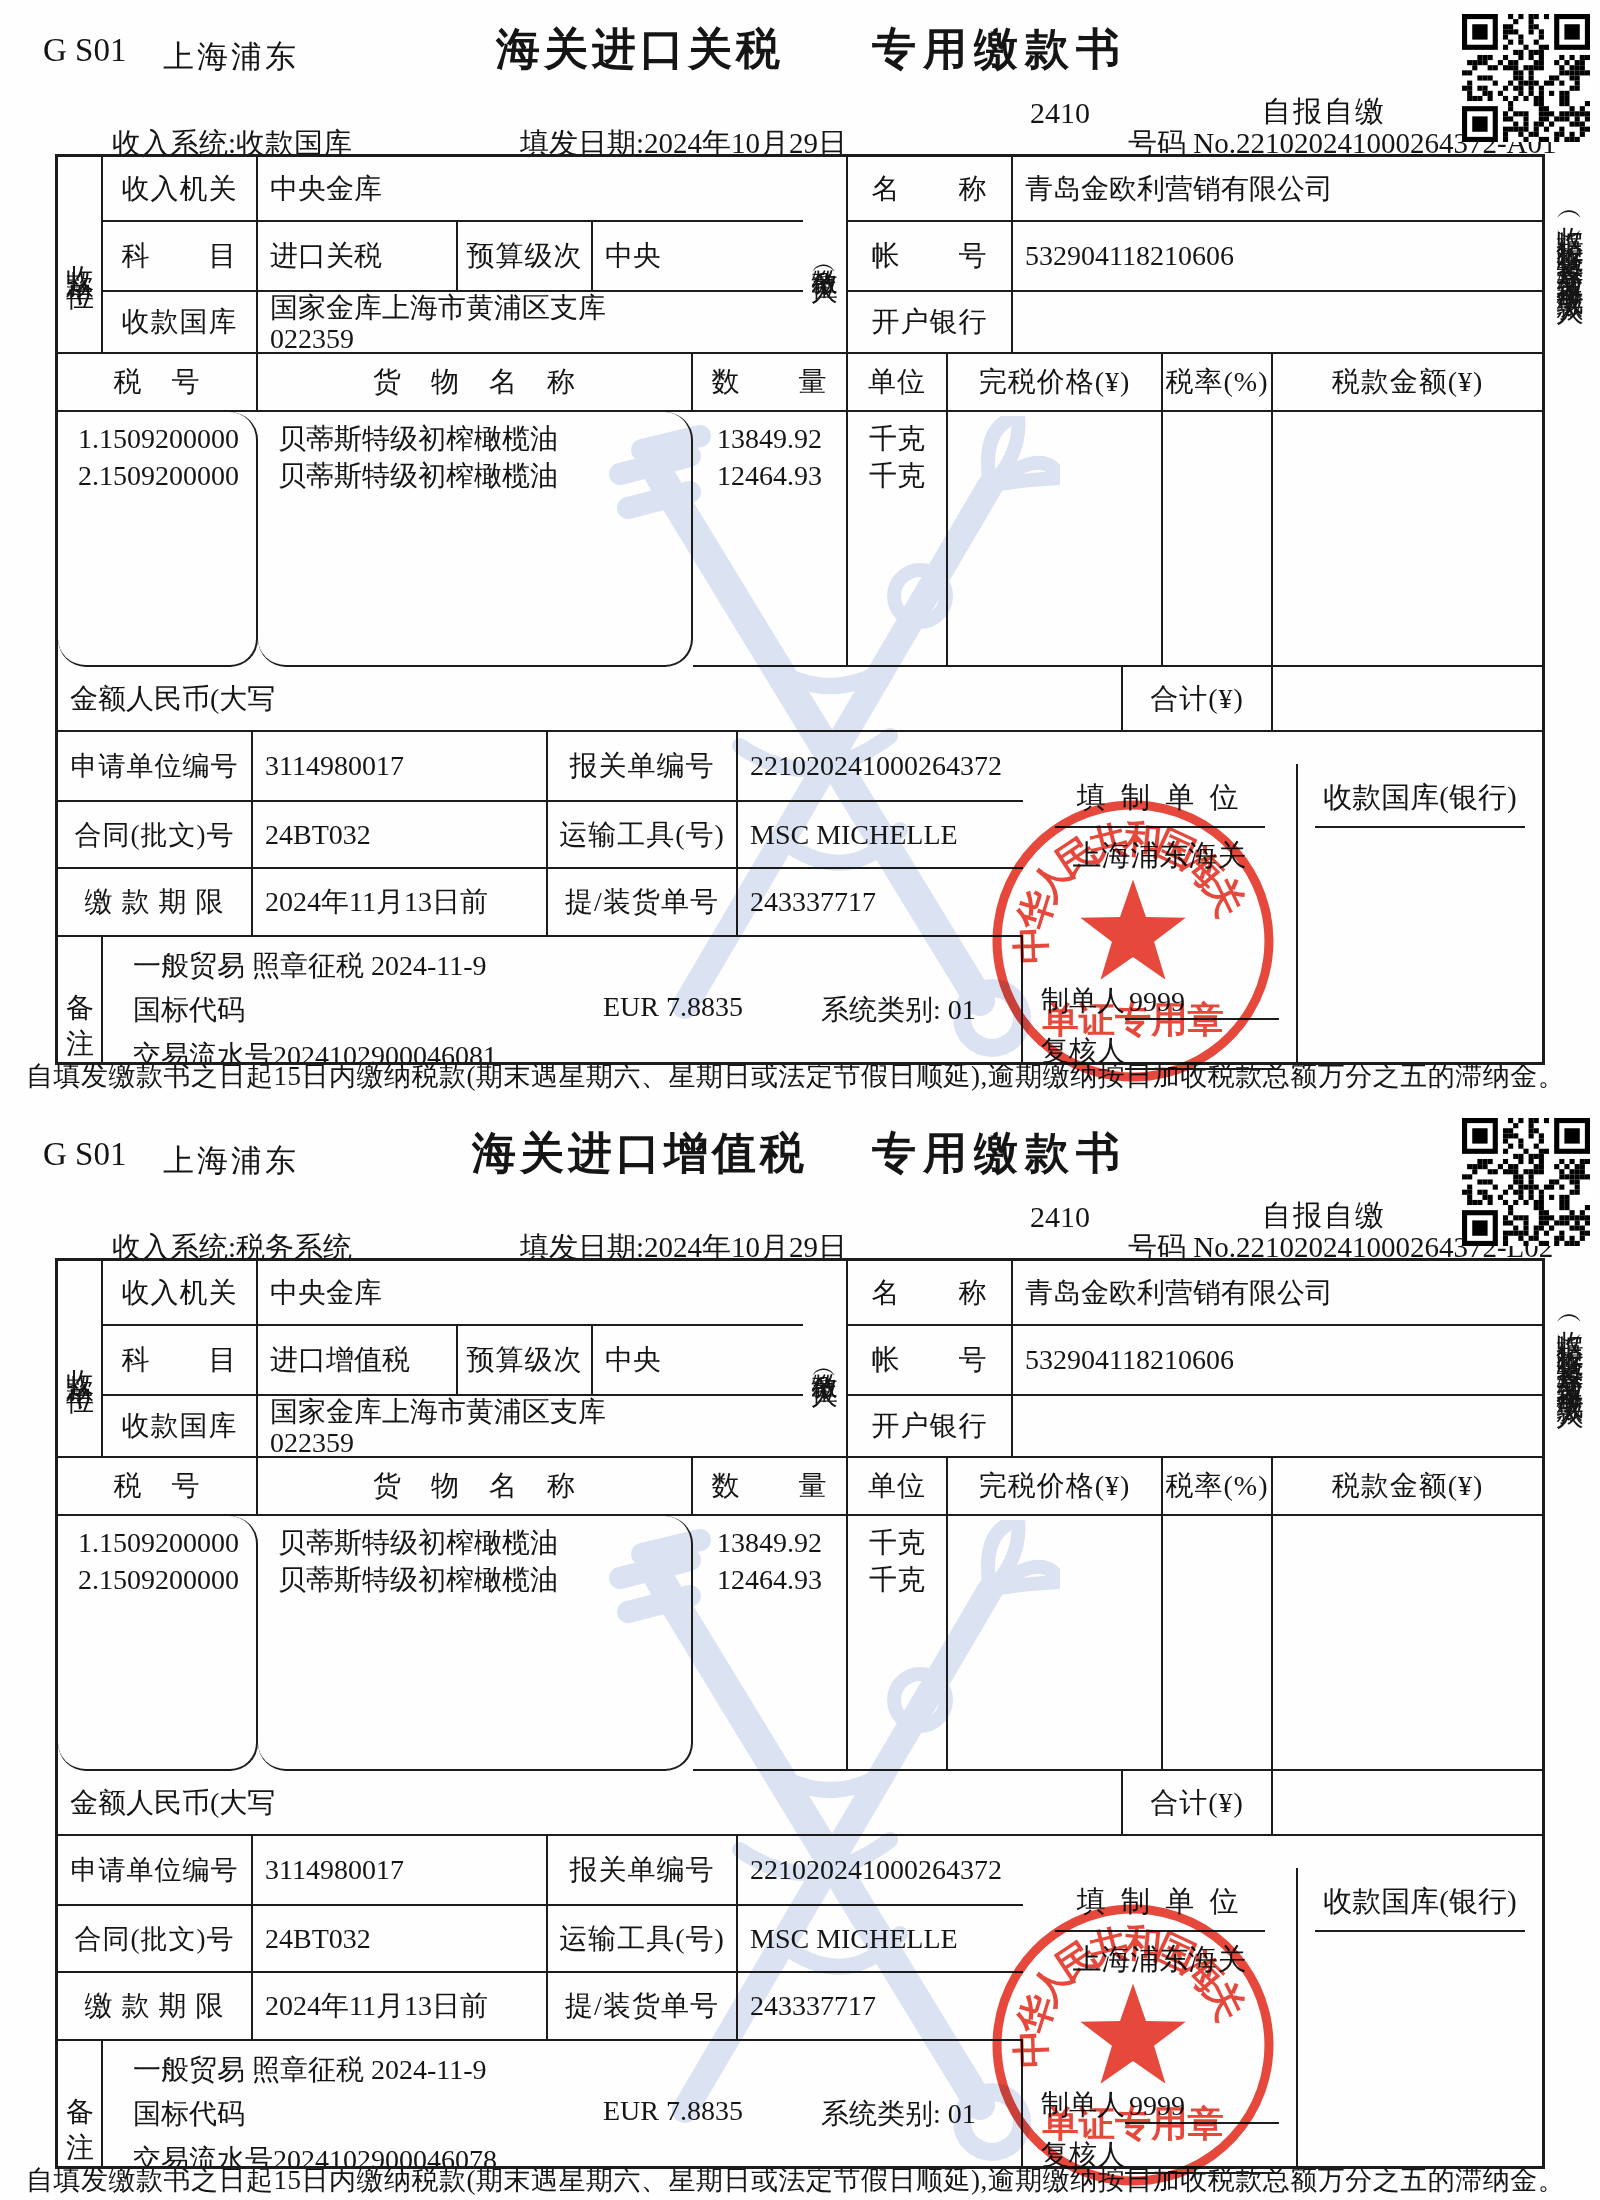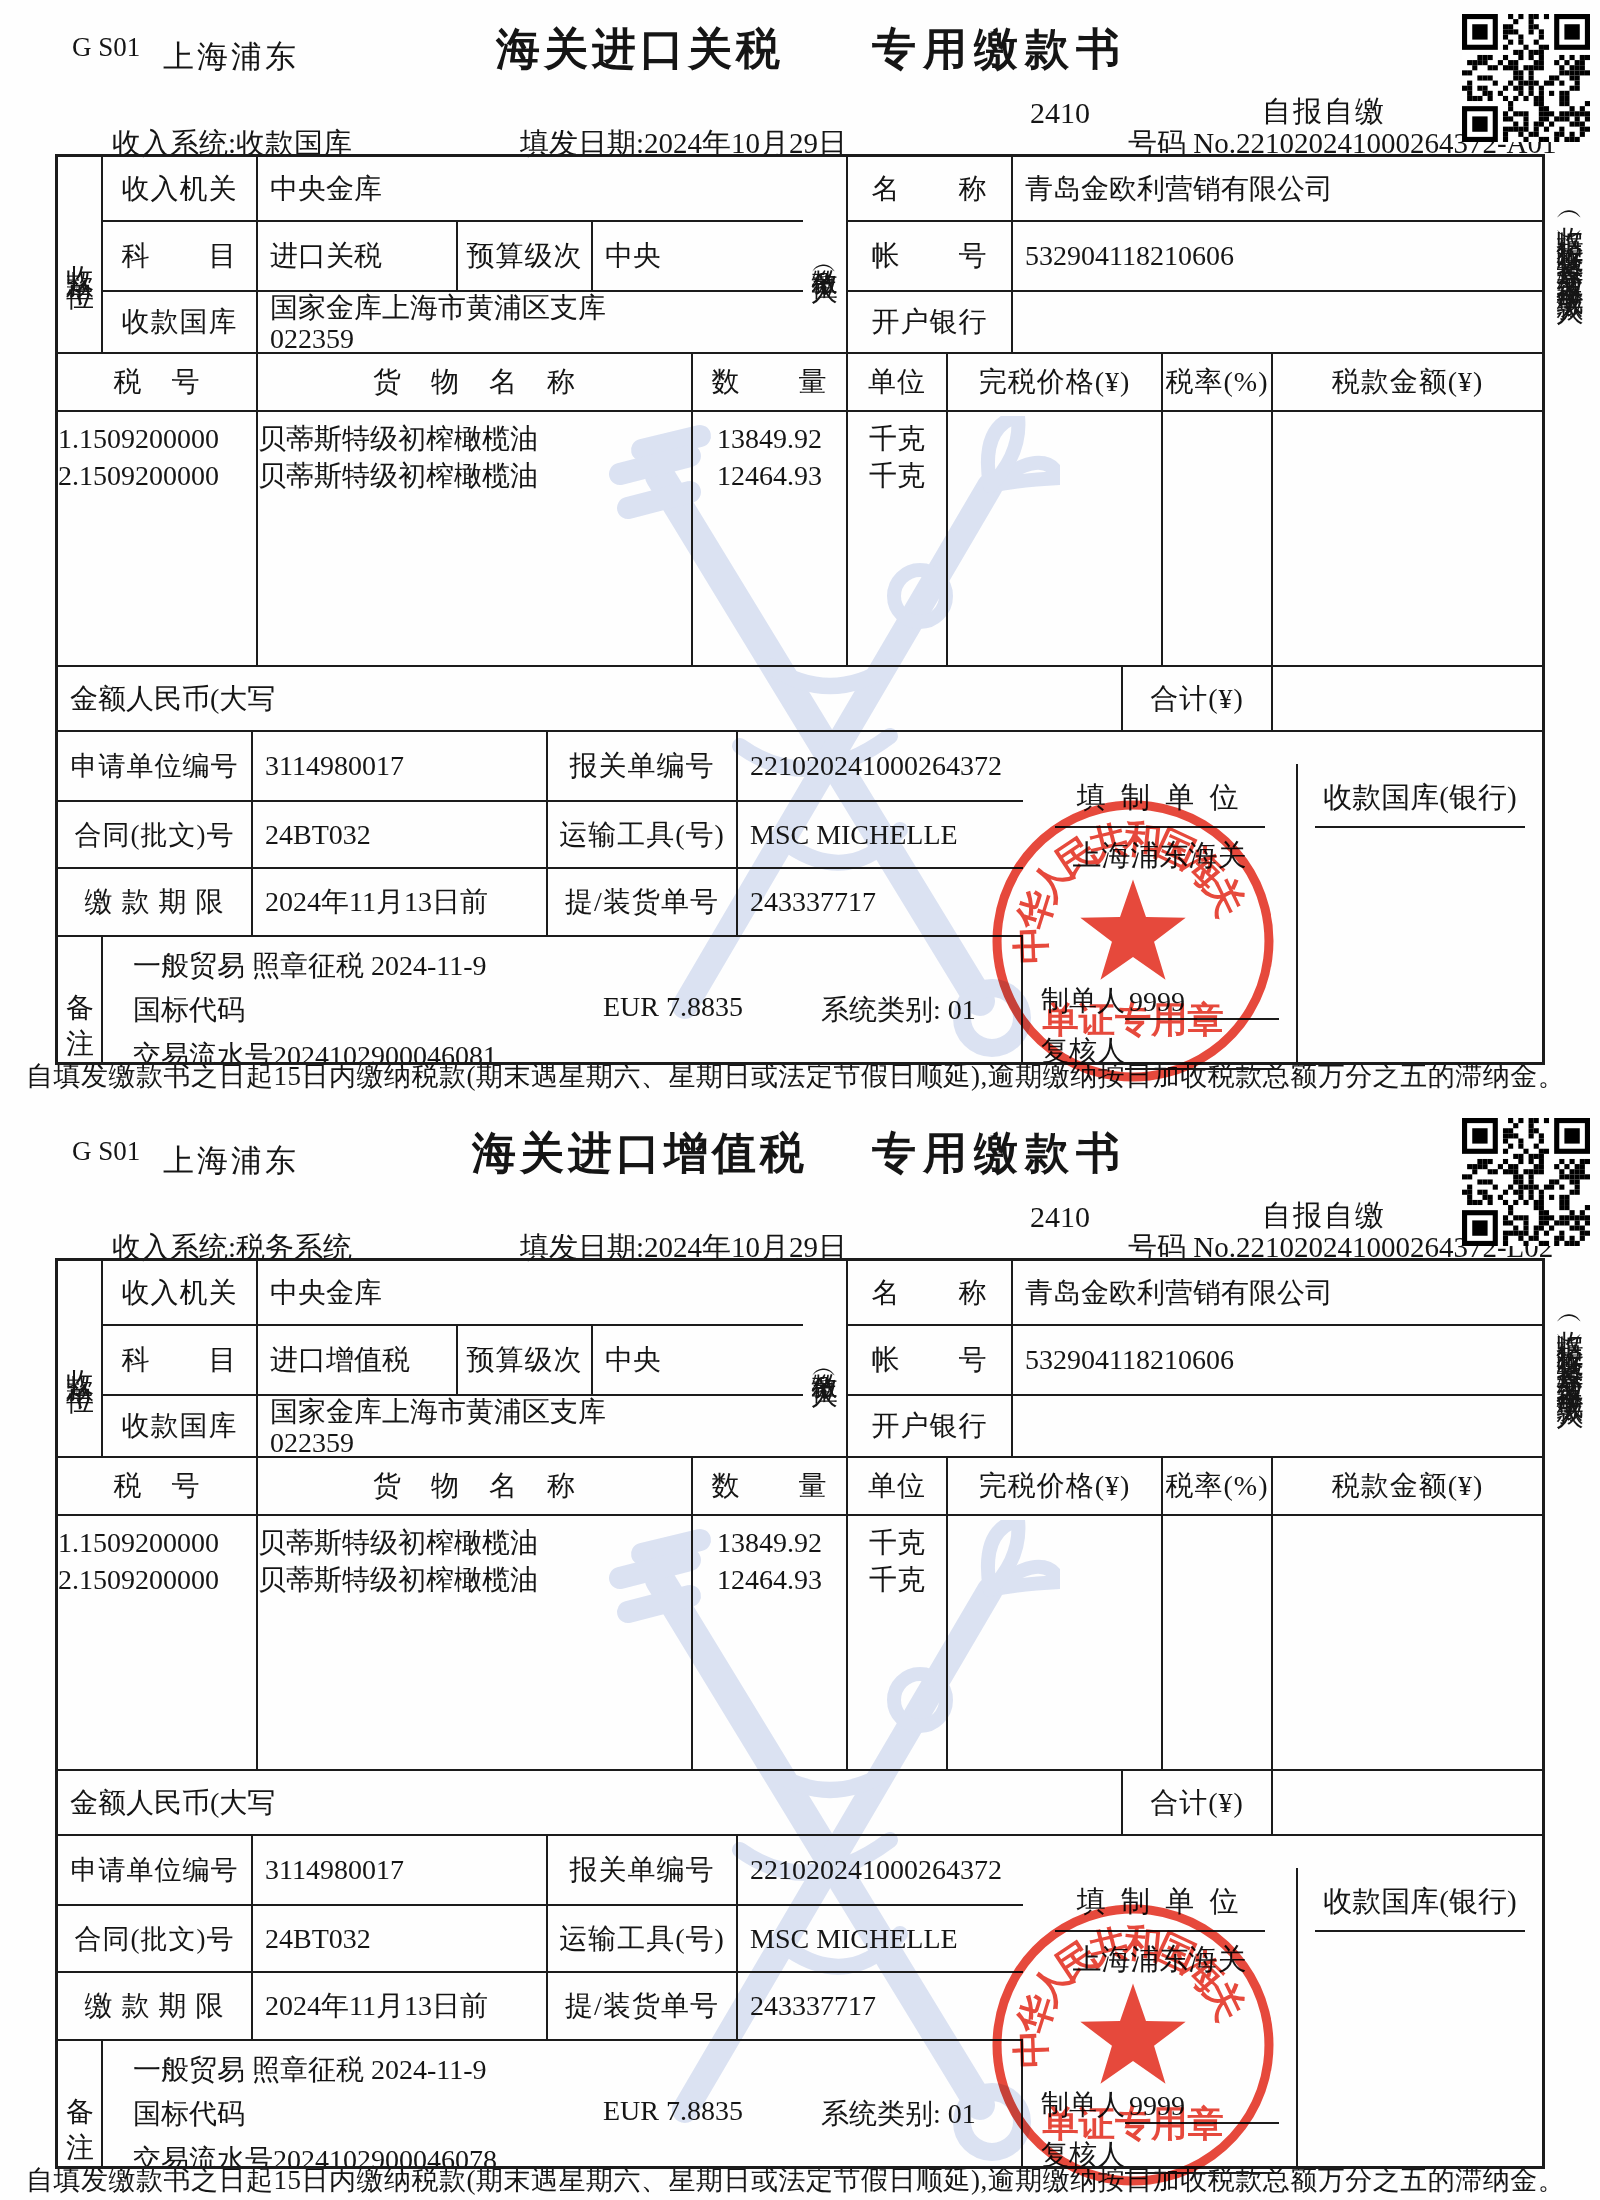--- a/index.html
+++ b/index.html
@@ -2,21 +2,21 @@
 <html><head>
 <meta charset="utf-8">
 <style>
   html,body{margin:0;padding:0;background:#ffffff;}
   .page{position:relative;width:1600px;height:2200px;background:#fefefe;overflow:hidden;
         font-family:"Liberation Serif","DejaVu Serif",serif;color:#151515;}
   .voucher{position:absolute;left:0;width:1600px;height:1104px;}
   .v0{top:6px;} .v1{top:1110px;}
   .abs{position:absolute;}
   
-  .h-code{left:72px;top:26px;font-size:27px;}
+  .h-code{left:43px;top:26px;font-size:33px;}
   .h-office{left:163px;top:30px;font-size:31px;letter-spacing:3px;}
   .h-title{left:405px;top:14px;width:470px;text-align:center;font-size:44px;font-weight:bold;letter-spacing:4px;}
   .h-book{left:872px;top:14px;font-size:44px;font-weight:bold;letter-spacing:7px;}
   .h-formcode{left:1030px;top:90px;font-size:30px;}
   .h-selfpay{left:1262px;top:86px;font-size:29px;letter-spacing:2px;}
   .h-income{left:112px;top:118px;font-size:29px;}
   .h-filldate{left:520px;top:118px;font-size:29px;}
   .h-number{left:1128px;top:118px;font-size:29px;}
   .qr{left:1462px;top:8px;width:128px;height:128px;}
   
@@ -29,21 +29,21 @@
   .bb{border-bottom:2px solid #1c1c1c;}
   .nr{border-right:none;}
   .lab{justify-content:center;letter-spacing:1px;}
   .val{justify-content:flex-start;padding-left:12px;}
   .vlab{writing-mode:vertical-rl;text-orientation:mixed;justify-content:center;align-items:center;
         letter-spacing:6px;font-size:28px;display:flex;}
   .col{display:flex;flex-direction:column;}
   
   .g-head .c{justify-content:center;}
   .g-col{box-sizing:border-box;border-right:2px solid #1c1c1c;padding-top:8px;font-size:28px;line-height:37px;}
-  .g-left{padding-left:0;} .g-center{text-align:center;}
+  .g-left{padding-left:20px;border-radius:28px;} .g-center{text-align:center;}
   
   .blk{position:relative;box-sizing:border-box;border-right:2px solid #1c1c1c;margin-top:32px;}
   .blk-h{position:absolute;top:14px;left:0;width:100%;text-align:center;font-size:29px;letter-spacing:4px;}
   .blk-line{position:absolute;top:62px;left:32px;width:210px;border-bottom:2px solid #1c1c1c;}
   .blk-name{position:absolute;top:72px;left:0;width:100%;text-align:center;font-size:29px;}
   .sign-row{position:absolute;left:18px;font-size:28px;display:flex;align-items:flex-end;}
   .sign-fill{display:inline-block;width:150px;border-bottom:2px solid #1c1c1c;padding-left:4px;font-size:28px;}
   
   .rk{position:relative;font-size:28px;}
   .rk-l1{position:absolute;top:10px;left:30px;}

